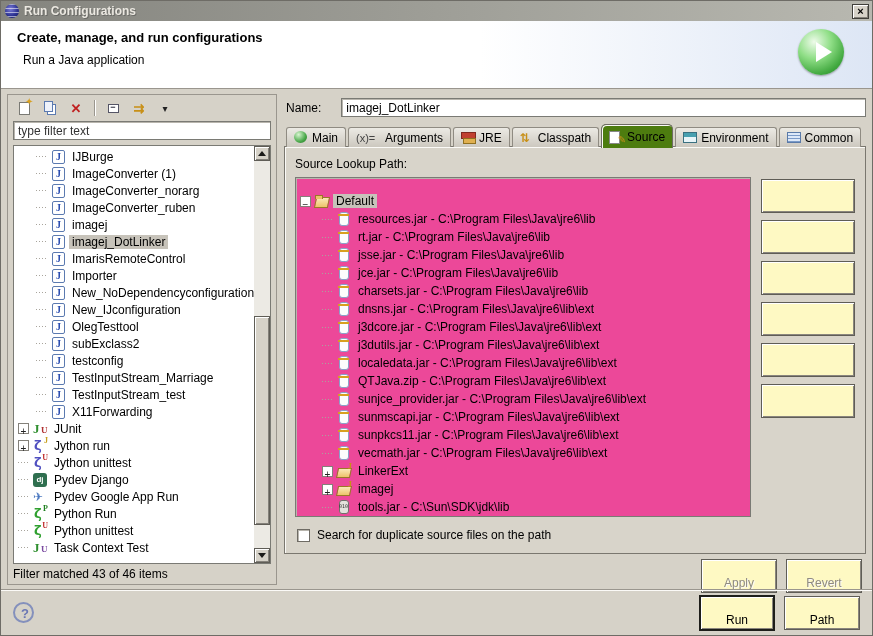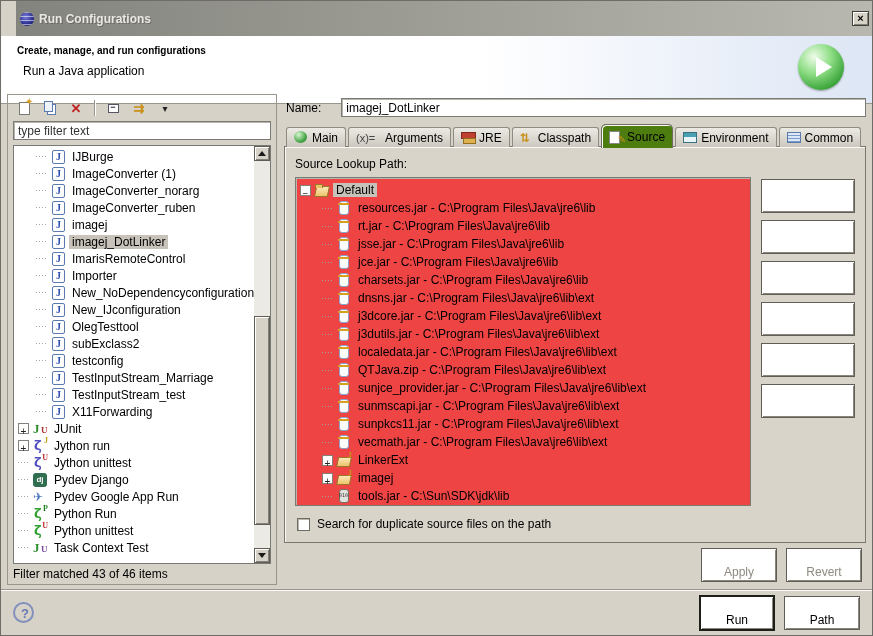--- a/index.html
+++ b/index.html
@@ -2,34 +2,34 @@
 <html><head>
 <meta charset="utf-8">
 <style>
   html,body{margin:0;padding:0;background:#b0aea6;}
   *{box-sizing:border-box;}
   .dialog{position:relative;width:873px;height:636px;background:#d6d2c8;
     font-family:"Liberation Sans",sans-serif;font-size:12px;color:#000;
     border:1px solid #6e6c66;overflow:hidden;}
 
   
-  .titlebar{height:35px;display:flex;align-items:center;padding:0 3px 0 4px;
-    background:linear-gradient(90deg,#84847e,#b8b8b0);margin-left:15px;}
+  .titlebar{height:20px;display:flex;align-items:center;padding:0 3px 0 4px;
+    background:linear-gradient(90deg,#84847e,#b8b8b0);}
   .title-icon{width:14px;height:14px;border-radius:50%;margin-right:5px;flex:0 0 14px;
     background:repeating-linear-gradient(180deg,rgba(255,255,255,.55) 0 1px,transparent 1px 4px),
                radial-gradient(circle at 40% 35%,#7b7bd8,#2e3494 55%,#171a5e);}
   .title-text{flex:1;font-weight:bold;color:#ebe8e1;text-shadow:1px 1px 0 rgba(60,60,60,.4);}
   .close-btn{width:17px;height:15px;background:#d6d2c8;border:1px solid #403f3a;
     box-shadow:inset 1px 1px 0 #fff,inset -1px -1px 0 #84817a;
     font:bold 11px/13px "Liberation Sans",sans-serif;text-align:center;cursor:default;}
 
   
   .header{height:68px;background:linear-gradient(90deg,#ffffff 55%,#dde6f5);
     border-bottom:1px solid #9a968e;position:relative;padding:9px 0 0 16px;}
-  .header-title{font-size:10px;font-weight:bold;margin:0 0 8px 0;}
+  .header-title{font-size:13px;font-weight:bold;margin:0 0 8px 0;}
   .header-sub{margin-left:6px;}
   .run-banner{position:absolute;right:28px;top:8px;width:46px;height:46px;border-radius:50%;
     background:radial-gradient(circle at 35% 28%,#eefbea,#8fde86 38%,#43aa41 72%,#1d7a1d);
     box-shadow:0 1px 2px rgba(0,0,0,.35);}
   .run-banner::after{content:"";position:absolute;left:18px;top:13px;width:0;height:0;
     border:10px solid transparent;border-left:16px solid #fff;}
 
   
   .body{position:absolute;top:89px;left:0;right:0;bottom:46px;display:flex;padding:4px 6px;}
 
@@ -93,29 +93,29 @@
   .tab.icon-source .tab-icon::before{content:"";position:absolute;left:0;top:1px;width:9px;height:11px;background:#fff;border:1px solid #888;}
   .tab.icon-source .tab-icon::after{content:"✎";position:absolute;right:-3px;bottom:-2px;font-size:10px;color:#c89018;}
   .tab.icon-env .tab-icon::before{content:"";position:absolute;inset:1px 0;background:linear-gradient(#48a0b0 0 4px,#e8f4f8 4px);border:1px solid #3a7080;}
   .tab.icon-common .tab-icon::before{content:"";position:absolute;inset:1px 0;
     background:repeating-linear-gradient(#dce8f8 0 2px,#7a9ac8 2px 3px);border:1px solid #5a7aa8;}
 
   .content-box{flex:1;border:1px solid #7a776f;box-shadow:inset 1px 1px 0 #fbfaf7;margin-top:-1px;
     display:flex;flex-direction:column;padding:8px 10px 6px 10px;background:#d8d4ca;}
   .lookup-label{margin:2px 0 6px 0;}
   .content-mid{flex:1;display:flex;gap:10px;min-height:0;}
-  .src-box{flex:1;background:#ef4444;border:1px solid #7a7a74;box-shadow:inset 1px 1px 0 #b8b5ad;
-    padding:3px 0 0 0;overflow:hidden;}
+  .src-box{flex:1;background:#ec4899;border:1px solid #7a7a74;box-shadow:inset 1px 1px 0 #b8b5ad;
+    padding:14px 0 0 0;overflow:hidden;}
   .btn-col{width:94px;flex:0 0 94px;display:flex;flex-direction:column;gap:7px;padding-top:2px;}
   .checkbox-row{height:24px;display:flex;align-items:center;gap:7px;margin-top:6px;padding-left:2px;}
   .cb{width:13px;height:13px;background:#fff;border:1px solid #6e6b64;box-shadow:inset 1px 1px 0 #b8b5ad;}
   .apply-row{height:42px;display:flex;justify-content:flex-end;align-items:center;gap:9px;padding:6px 4px 4px 0;}
 
   
-  .btn{height:23px;min-width:76px;background:#ffffff;border:1px solid #5f5d56;
+  .btn{height:23px;min-width:76px;background:#fef9c3;border:1px solid #5f5d56;
     box-shadow:inset 1px 1px 0 #ffffff,inset -1px -1px 0 #8a867e;
     font:12px "Liberation Sans",sans-serif;color:#000;padding:16px 8px;}
   .btn.disabled{color:#8f8b82;text-shadow:1px 1px 0 #fbfaf7;}
   .btn.default{border:2px solid #1e1e1a;height:25px;}
 
   
   .row{display:flex;align-items:center;gap:3px;height:17px;padding-left:4px;white-space:nowrap;}
   .src-box .row{height:18px;}
   .row.depth-2{padding-left:22px;}
   .src-row-child{padding-left:26px;}

